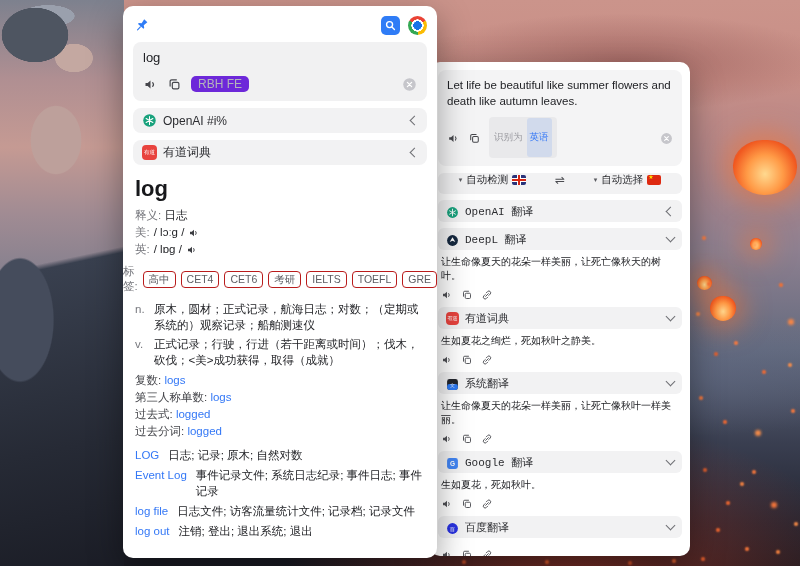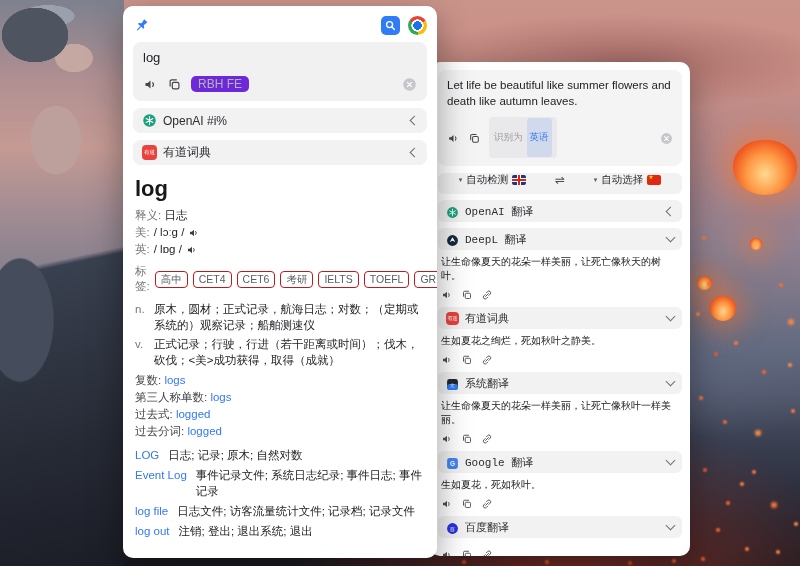--- a/index.html
+++ b/index.html
@@ -92,21 +92,21 @@
   .chev.left { transform:rotate(135deg); }
   .chev.down { transform:rotate(45deg); margin-top:-3px; }
 
   
   .dict { padding:2px 2px 0; }
   .word { font-size:22px; font-weight:bold; color:#17181b; margin:9px 0 5px; }
   .row { font-size:11.5px; line-height:17px; color:#222327; }
   .glabel { color:#77787e; }
   .phon { display:flex; align-items:center; gap:4px; }
   .phon .aicon { width:12px; height:12px; color:#3c3d42; }
-  .tagrow { display:flex; align-items:center; gap:5px; margin-top:6px; flex-wrap:nowrap; }
+  .tagrow { display:flex; align-items:center; gap:5px; margin-top:6px; flex-wrap:nowrap;justify-content:center; }
   .tag { border:1px solid #b91c1c; border-radius:4px; color:#5c5d63; font-size:10.5px;
     padding:1px 5px; line-height:13px; white-space:nowrap; }
   .defs { margin-top:7px; }
   .defrow { display:flex; gap:5px; font-size:11.5px; line-height:16px; color:#222327;
     margin-bottom:3px; }
   .pos { color:#77787e; flex:none; width:14px; }
   .deftext { flex:1; }
   .forms { margin-top:4px; }
   .formrow { font-size:11.5px; line-height:17px; }
   .flabel { color:#45464b; }

